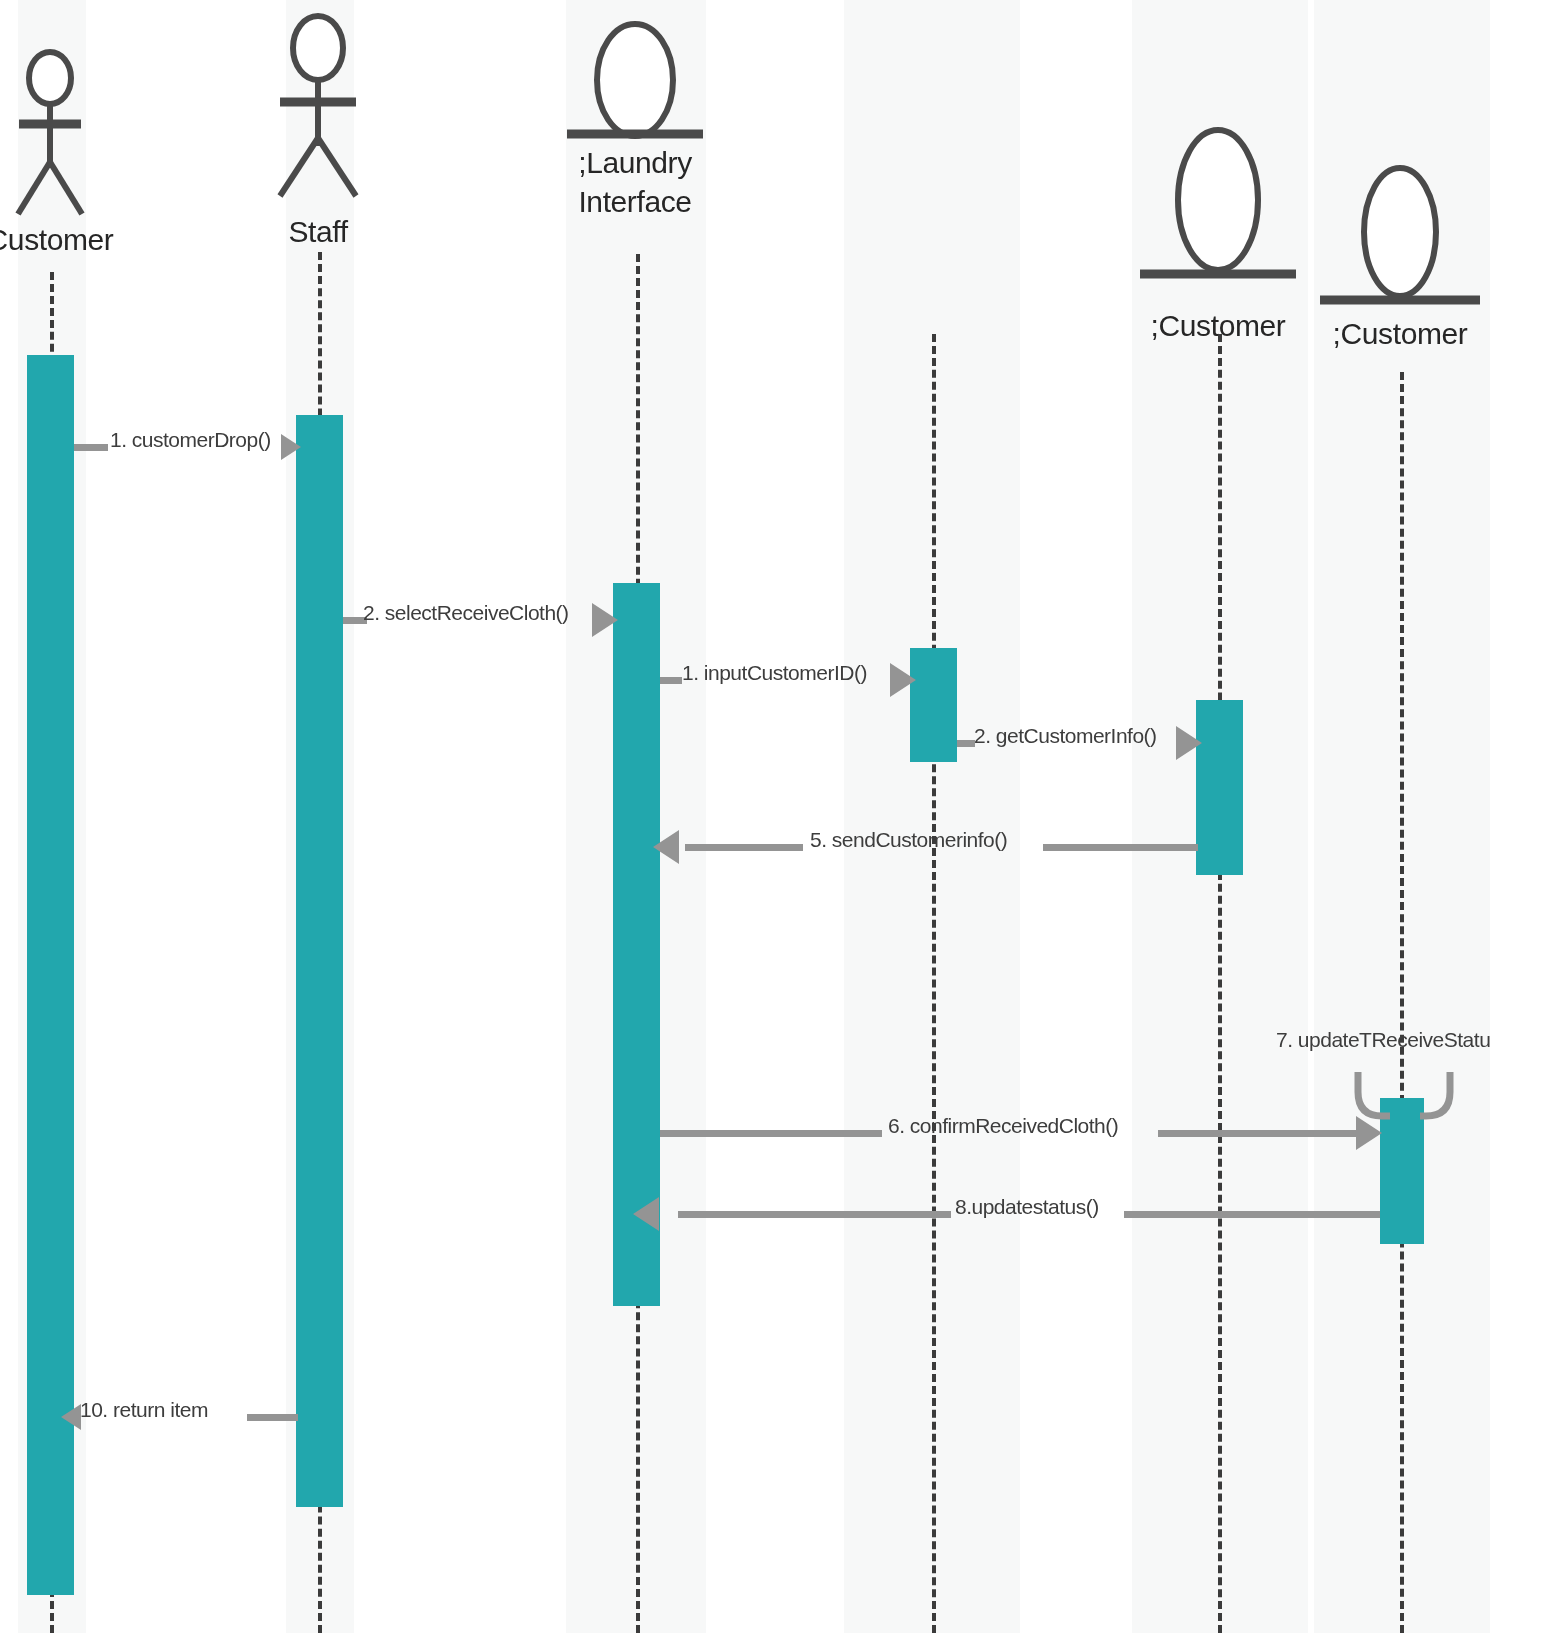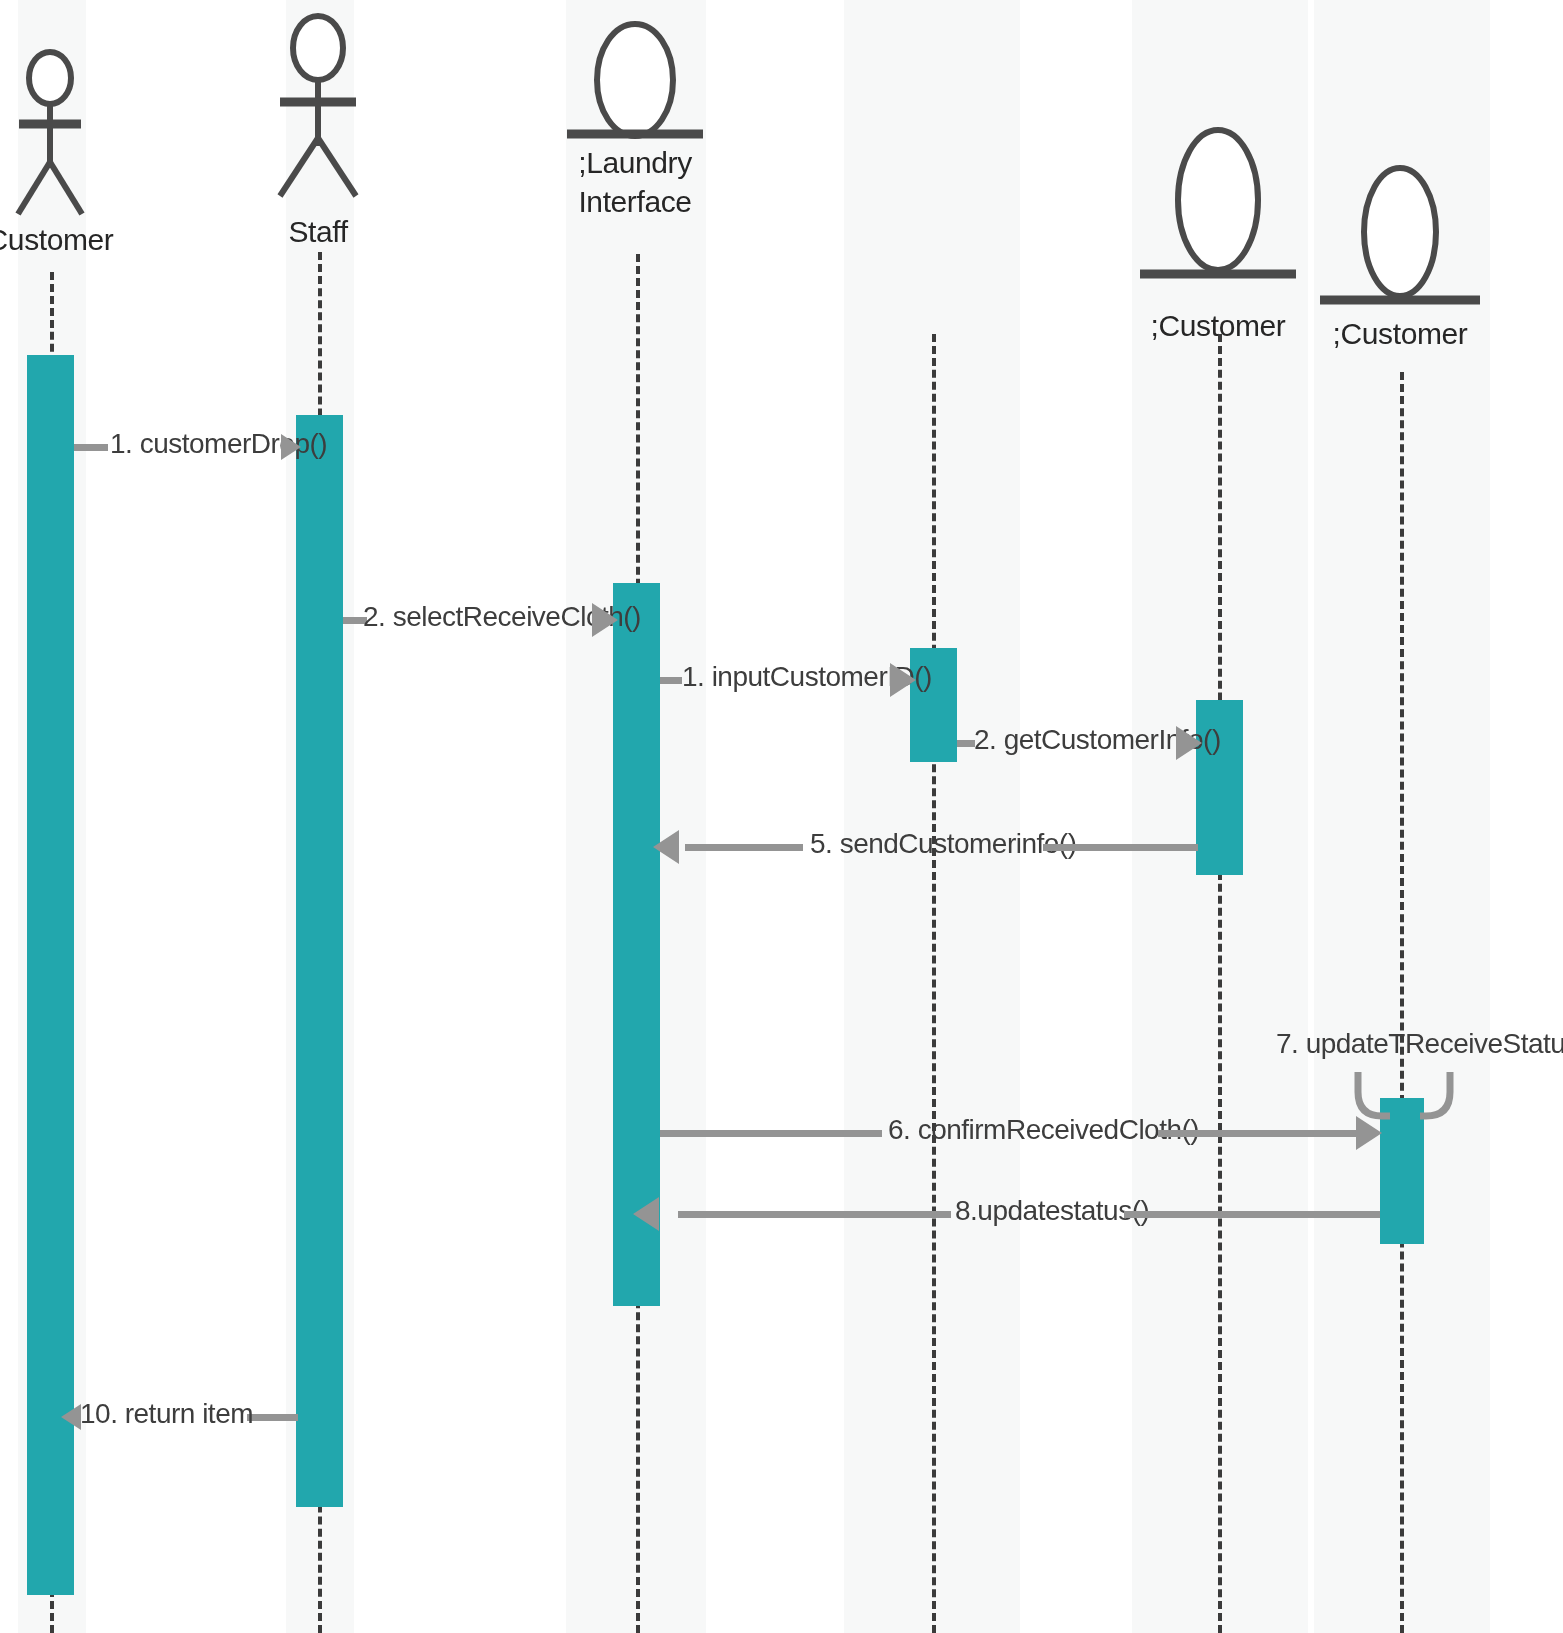--- a/index.html
+++ b/index.html
@@ -53,21 +53,21 @@
     background: #22a7ad;
   }
   .msg-line {
     position: absolute;
     height: 7px;
     background: #949494;
   }
   .msg-label {
     position: absolute;
     font-family: "Liberation Sans", sans-serif;
-    font-size: 28px;
+    font-size: 21px;
     color: #3d3d3d;
     white-space: nowrap;
     letter-spacing: -0.5px;
     background: transparent;
   }
   .arrow {
     position: absolute;
     width: 0;
     height: 0;
   }

